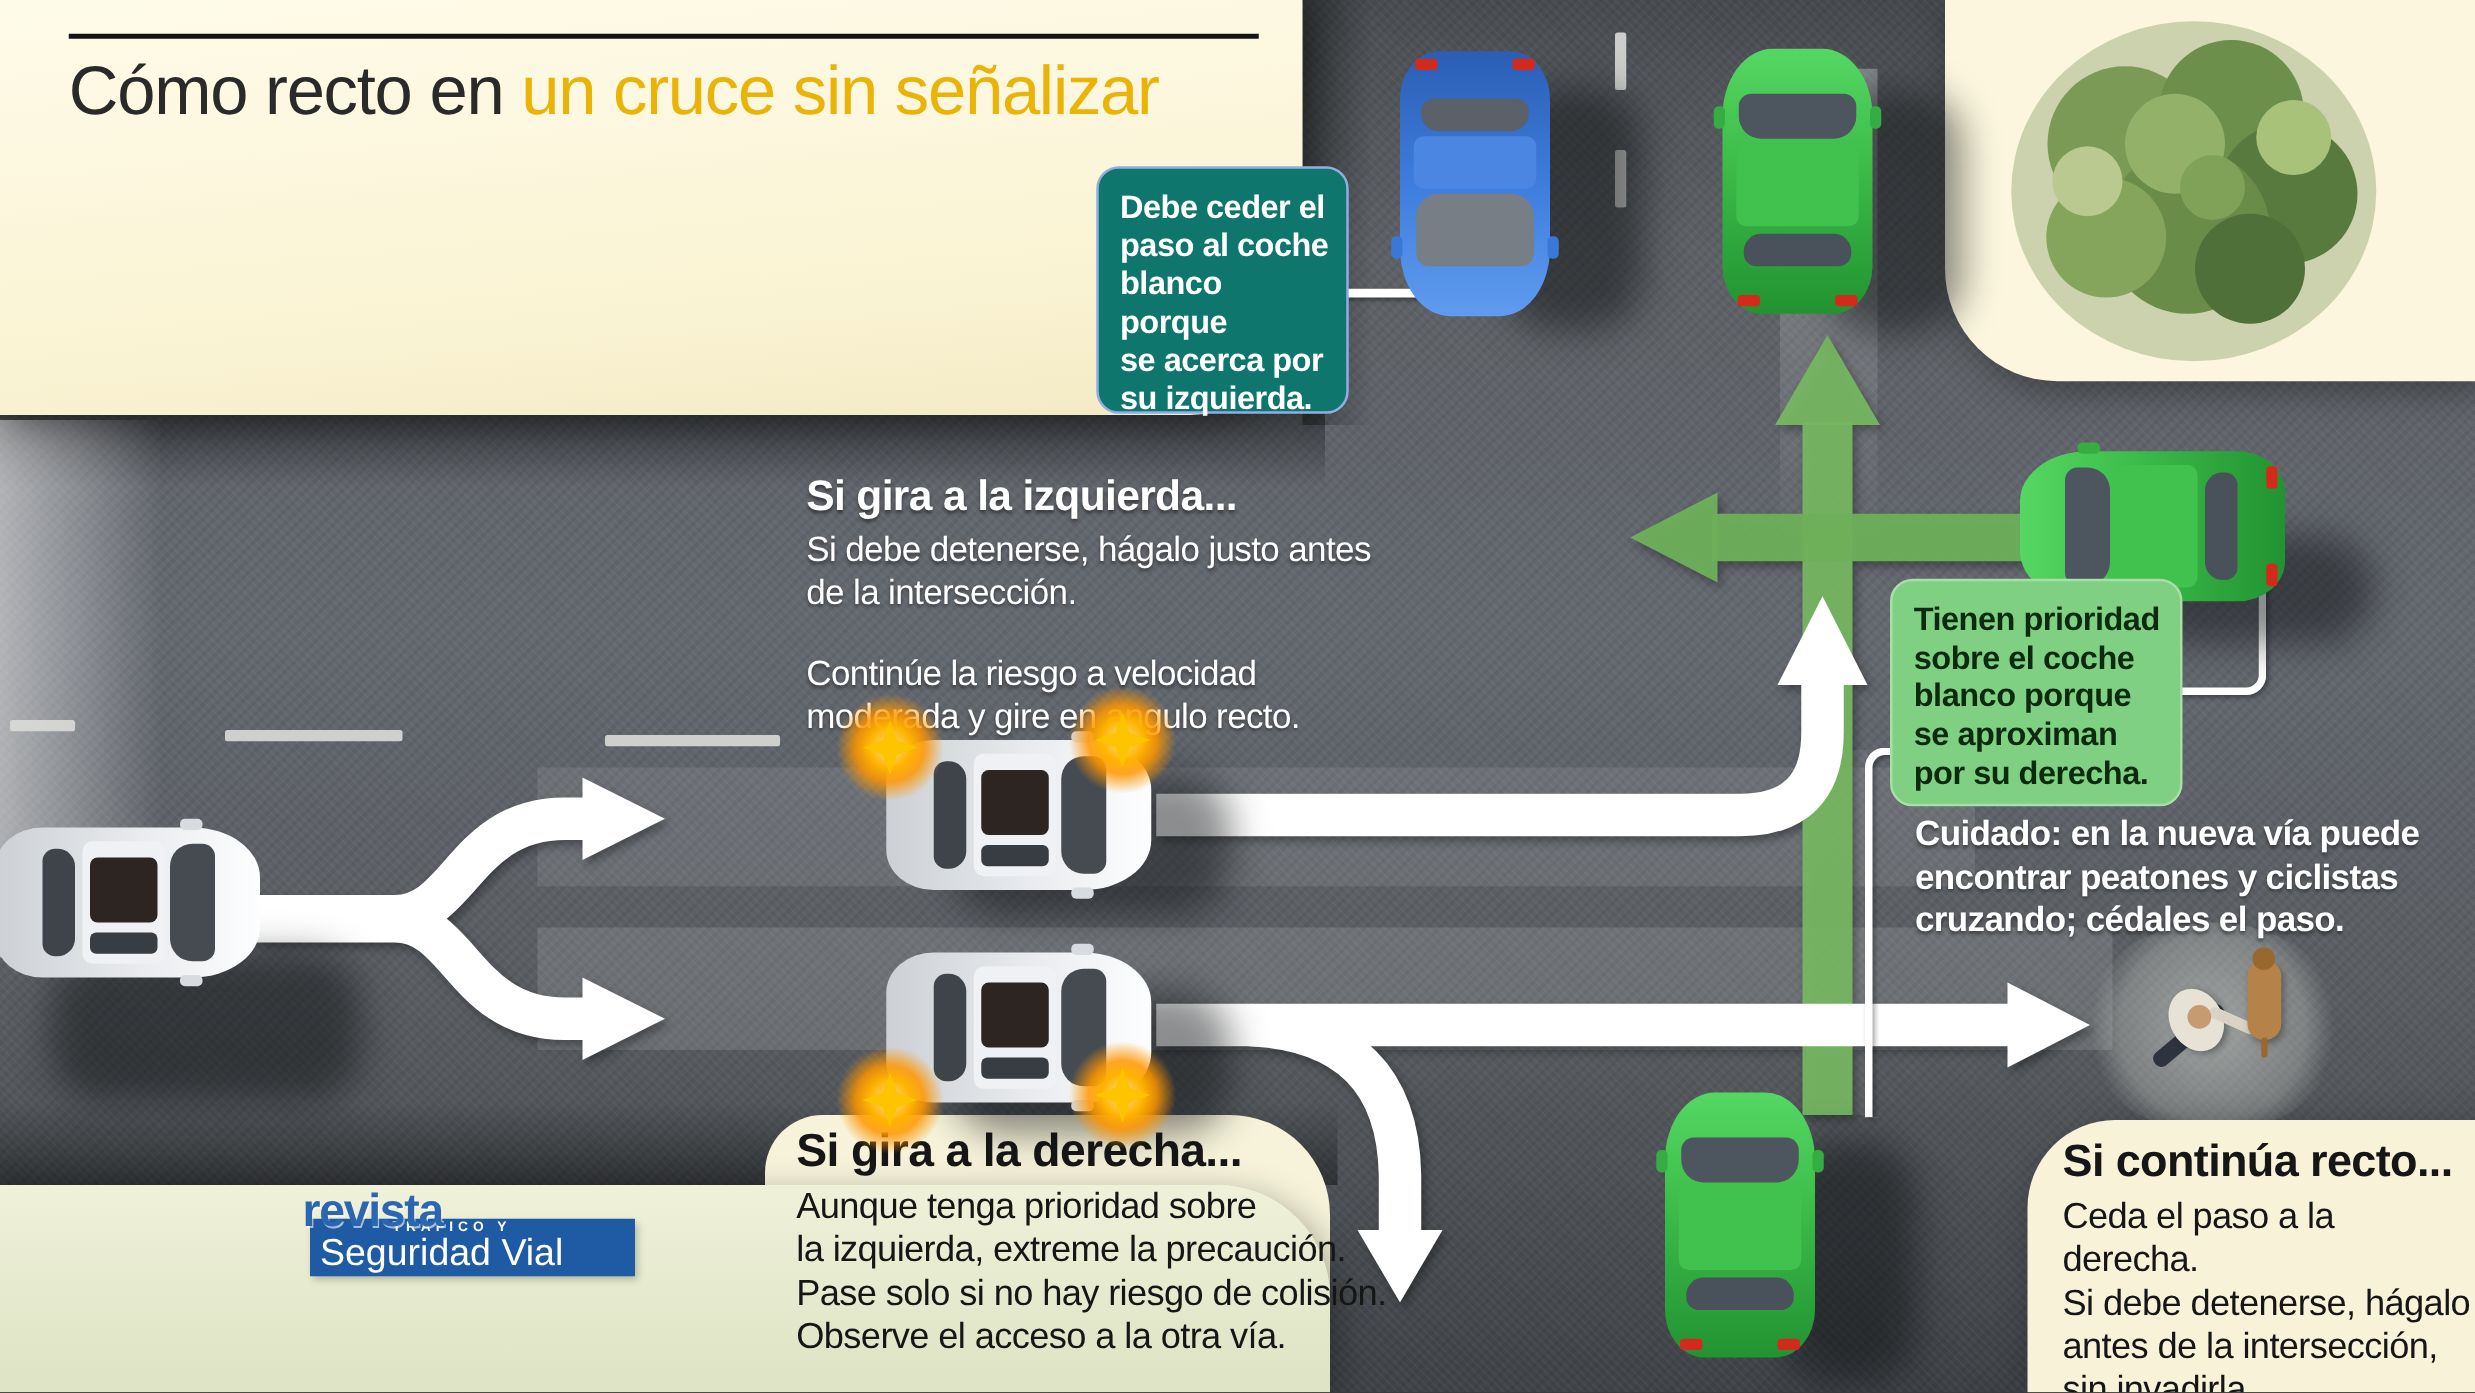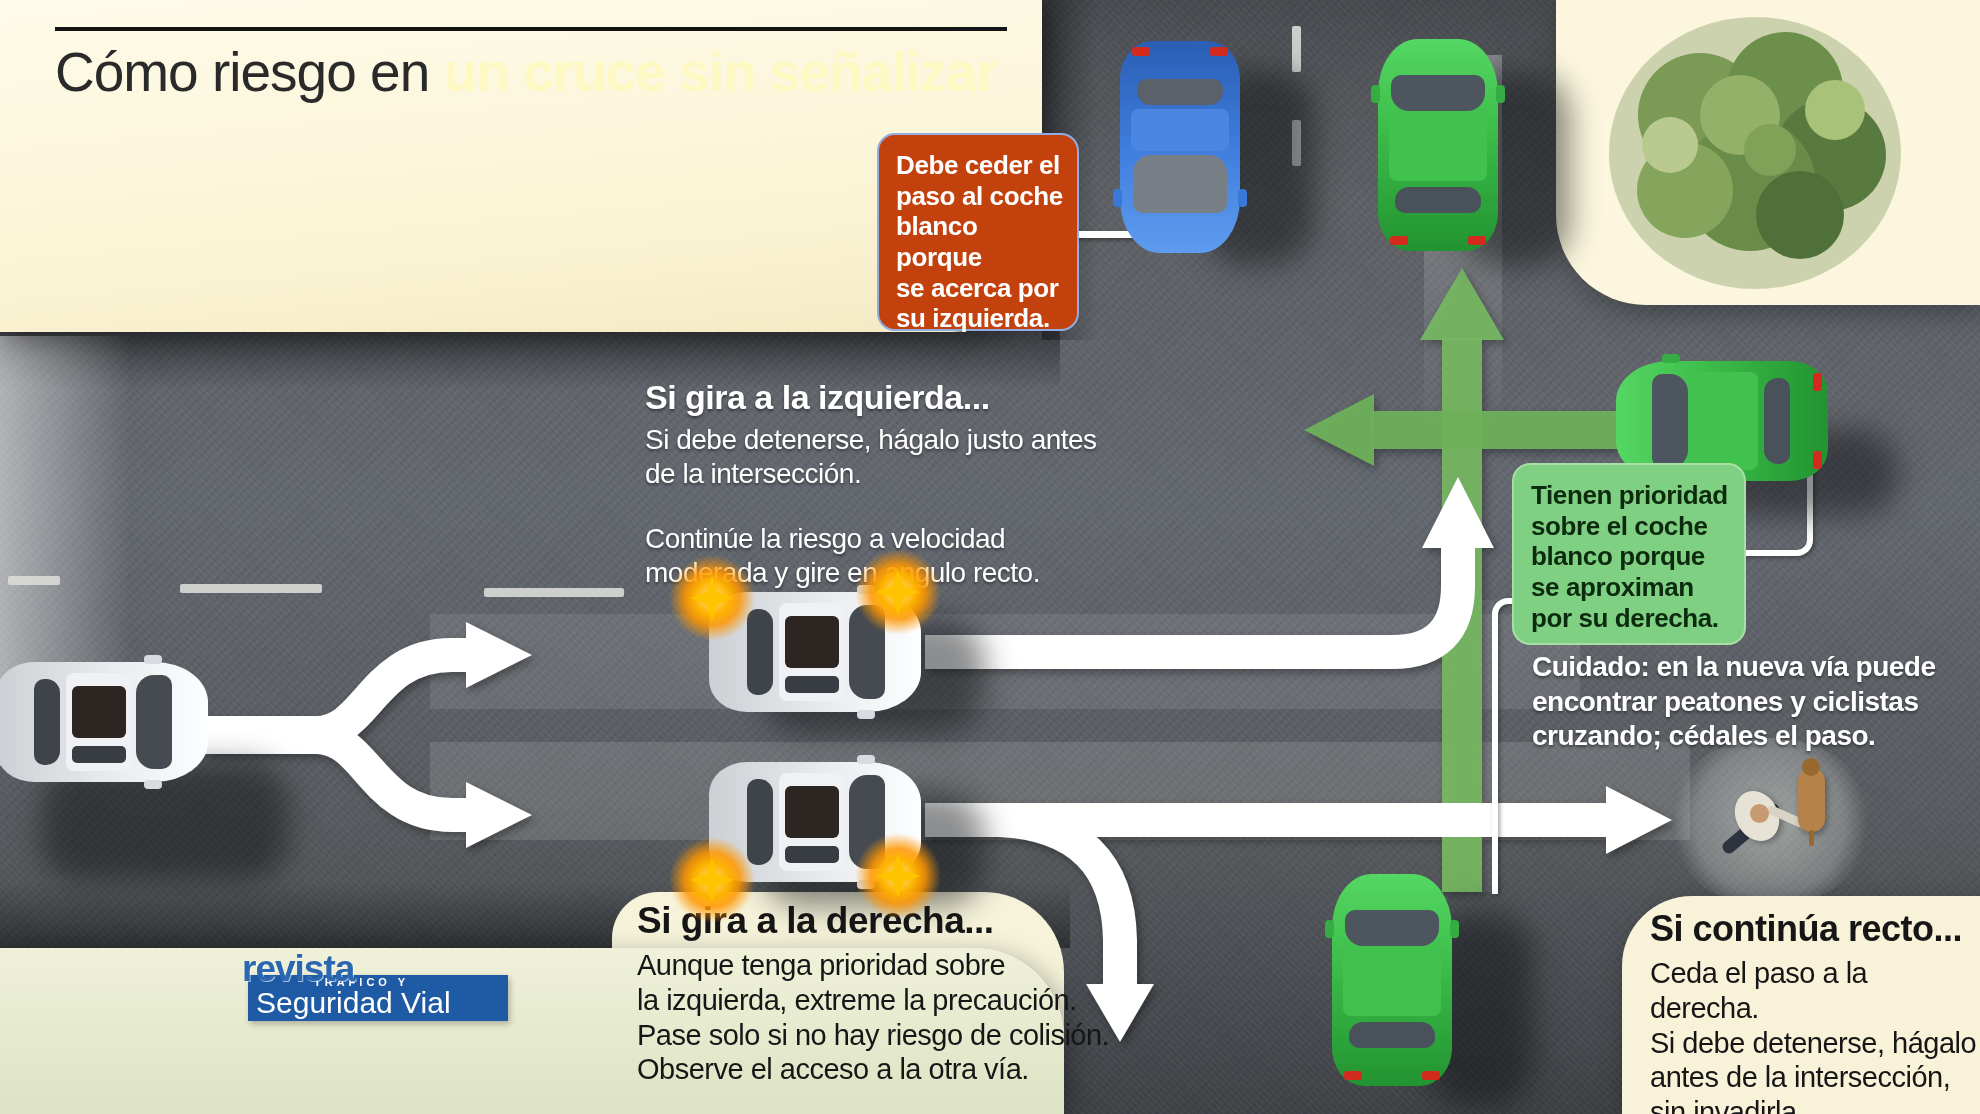--- a/index.html
+++ b/index.html
@@ -34,21 +34,21 @@
       background:linear-gradient(175deg,#fefbe9 0%,#faf3d3 70%,#f3e9c4 100%);}
   .block-tr{left:1556px;top:0;width:424px;height:305px;border-radius:0 0 0 90px;background:#fbf6dd;}
   .block-bl{left:0;top:948px;width:1064px;height:166px;border-radius:0 90px 0 0;
       background:linear-gradient(180deg,#eff1d9 0%,#dde3c4 100%);}
   .block-bl-bump{left:612px;top:892px;width:452px;height:140px;border-radius:46px 80px 0 0;background:#f6f3da;box-shadow:none;}
   .block-br{left:1622px;top:896px;width:358px;height:218px;border-radius:70px 0 0 0;background:#f8f2d9;}
 
   
   .rule{left:55px;top:27px;width:952px;height:4px;background:#141414;}
   .title{left:55px;top:40px;font-size:55px;letter-spacing:-1px;color:#2a2a2a;white-space:nowrap;}
-  .title .b{font-weight:bold;color:#fef9c3;}
+  .title .b{font-weight:normal;color:#eab308;}
   .intro{left:55px;top:114px;font-size:34px;font-weight:bold;line-height:1.24;color:#101010;
          letter-spacing:-0.8px;white-space:pre-line;}
 
   
   .note-h{font-weight:bold;font-size:34px;letter-spacing:-0.5px;}
   .note-p{font-size:28px;line-height:1.2;letter-spacing:-0.5px;white-space:pre-line;margin-top:6px;}
   .on-road{color:#fff;text-shadow:0 2px 3px rgba(0,0,0,.45);}
   .on-cream{color:#161616;}
   .note-approach{left:122px;top:378px;}
   .note-left{left:645px;top:378px;}
@@ -170,21 +170,21 @@
     <circle cx="150" cy="180" r="66" fill="#6a8c49"></circle>
     <circle cx="85" cy="185" r="48" fill="#85a45c"></circle>
     <circle cx="200" cy="210" r="44" fill="#4f7038"></circle>
     <circle cx="140" cy="110" r="40" fill="#93b168"></circle>
     <circle cx="235" cy="105" r="30" fill="#a9c27a"></circle>
     <circle cx="70" cy="140" r="28" fill="#b9c98f"></circle>
     <circle cx="170" cy="145" r="26" fill="#7fa258"></circle>
   </svg>
 
   <div class="abs rule"></div>
-  <div class="abs title"><span>Cómo riesgo en </span><span class="b">un cruce sin señalizar</span></div>
+  <div class="abs title"><span>Cómo recto en </span><span class="b">un cruce sin señalizar</span></div>
 
   <div class="abs note-left on-road">
     <div class="note-h">Si gira a la izquierda...</div>
     <div class="note-p">Si debe detenerse, hágalo justo antes
 de la intersección.</div>
     <div class="gap"></div>
     <div class="note-p">Continúe la riesgo a velocidad
 moderada y gire en angulo recto.</div>
   </div>
   <div class="abs note-caution on-road">Cuidado: en la nueva vía puede
@@ -337,21 +337,21 @@
   <div class="blink" style="left:852px;top:830px;"></div>
 
   <div class="abs ped-legs"></div>
   <div class="abs ped-torso"></div>
   <div class="abs ped-arm"></div>
   <div class="abs ped-head"></div>
   <div class="abs dog-body"></div>
   <div class="abs dog-head"></div>
   <div class="abs dog-tail"></div>
 
-  <div class="abs callout callout-blue" style="background-color: #c2410c;">Debe ceder el
+  <div class="abs callout callout-blue" style="background-color: #0f766e;">Debe ceder el
 paso al coche
 blanco porque
 se acerca por
 su izquierda.</div>
   <div class="abs callout callout-green" style="background-color: rgb(127, 208, 131);">Tienen prioridad
 sobre el coche
 blanco porque
 se aproximan
 por su derecha.</div>
 

